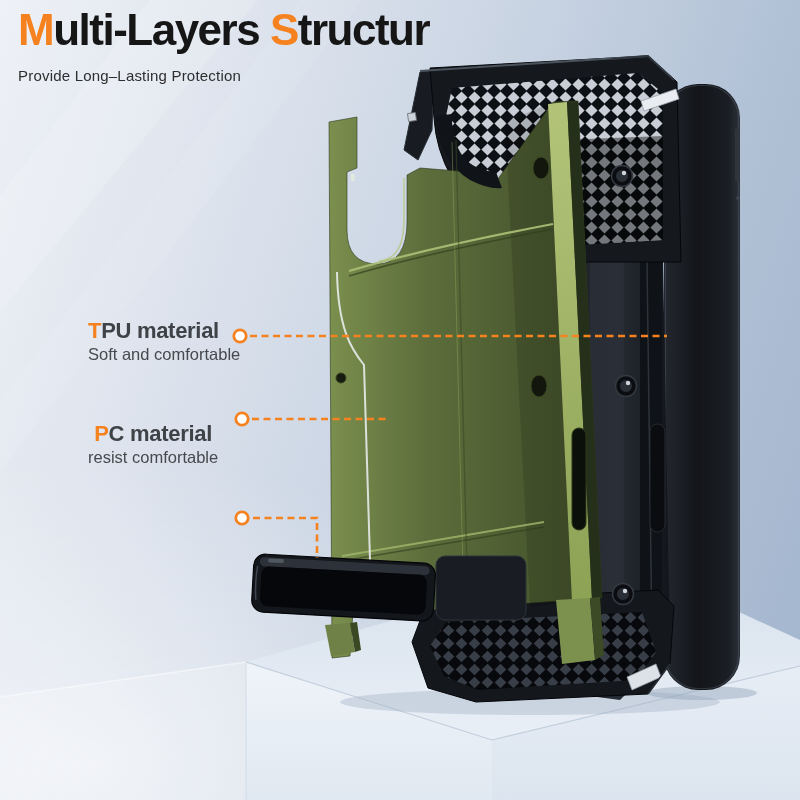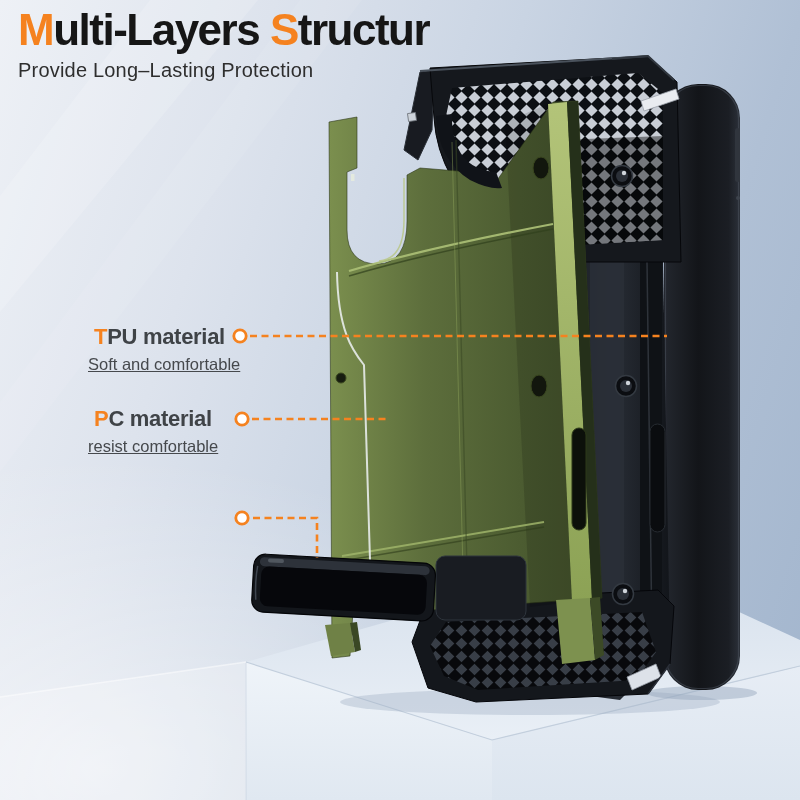--- a/index.html
+++ b/index.html
@@ -14,34 +14,34 @@
   svg.scene{position:absolute;left:0;top:0;}
   .leader{stroke:var(--accent,#f5821f);fill:none;stroke-width:2.6;stroke-dasharray:7 4.5;}
   .leader-dot{fill:#ffffff;stroke:var(--accent,#f5821f);stroke-width:2.8;}
   .title-block{position:absolute;left:18px;top:6px;z-index:5;}
   .title-block h1{
     margin:0;font-size:44px;font-weight:bold;letter-spacing:-1.5px;
     color:var(--title-text,#161616);line-height:1.1;white-space:nowrap;
   }
   .accent{color:var(--accent,#f5821f);}
   .subtitle{
-    margin-top:5px;font-size:20px;color:var(--subtitle-text,#2e2e2e);
+    margin-top:13px;font-size:15px;color:var(--subtitle-text,#2e2e2e);
     letter-spacing:.2px;white-space:nowrap;
   }
   .callout{position:absolute;z-index:5;}
   .callout h2{
-    margin:6px;font-size:22px;font-weight:bold;letter-spacing:-.3px;
+    margin:0;font-size:22px;font-weight:bold;letter-spacing:-.3px;
     color:var(--callout-title,#3f4347);line-height:1.15;white-space:nowrap;
   }
   .callout p{
     margin:2px 0 0 0;font-size:16.5px;color:var(--callout-desc,#46494d);
-    line-height:1.15;white-space:nowrap;text-decoration:underline;
+    line-height:1.15;white-space:nowrap;
   }
   #callout-tpu{left:88px;top:318px;}
-  #callout-pc{left:88px;top:400px;}
+  #callout-pc{left:88px;top:421px;text-align:center;}
   #callout-metal{left:88px;top:501px;}
 </style>
 </head>
 <body>
 
 <div class="stage">
 
   <svg class="scene" width="800" height="800" viewBox="0 0 800 800">
     <defs>
       <pattern id="meshSilver" width="13" height="13" patternUnits="userSpaceOnUse">

